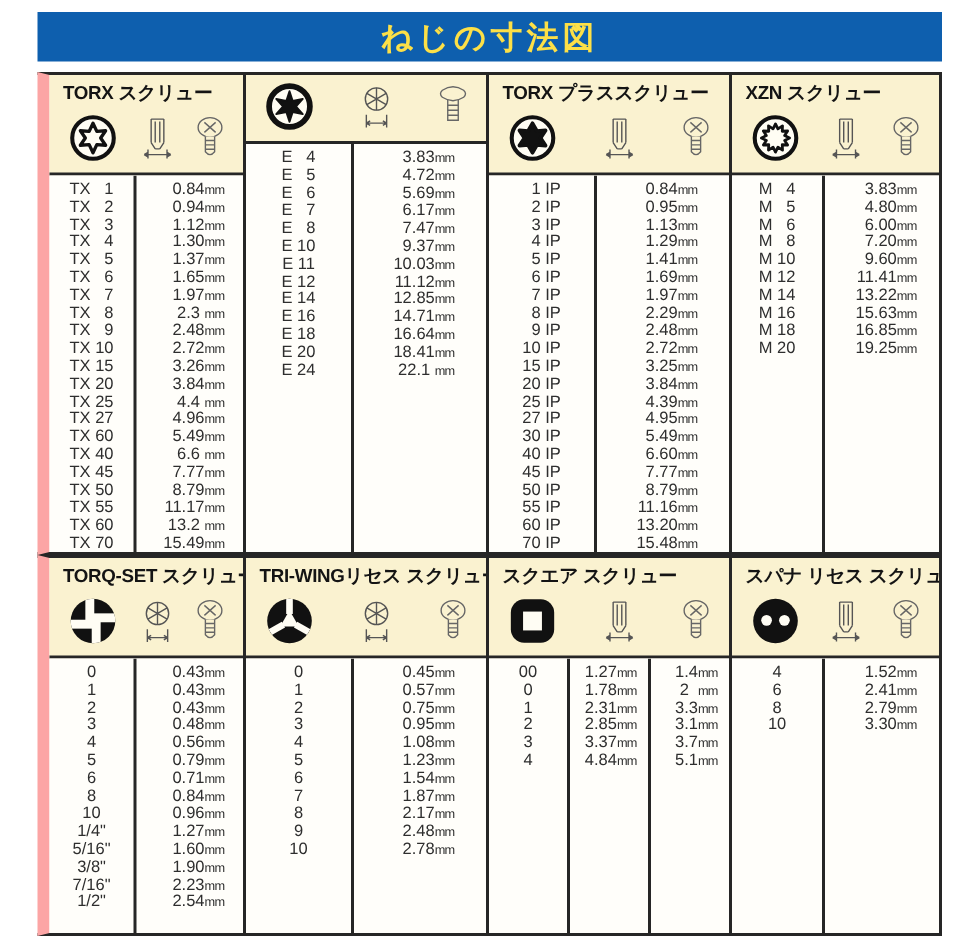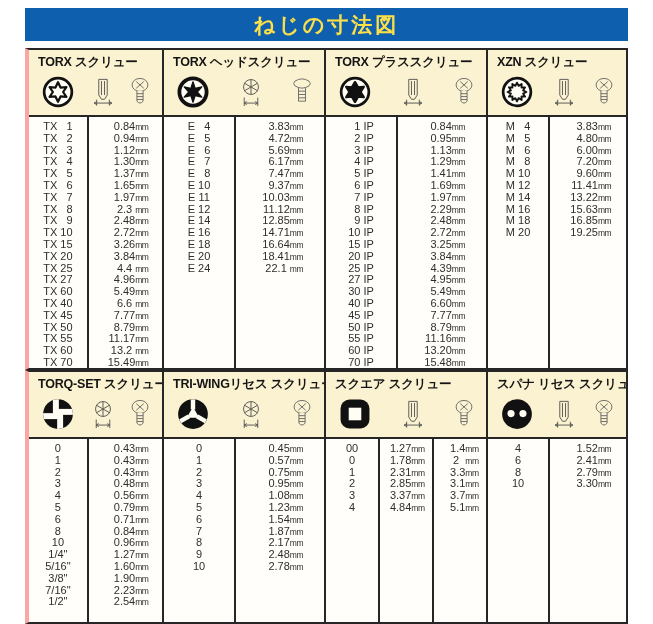--- a/index.html
+++ b/index.html
@@ -13,21 +13,21 @@
     background:var(--blue,#0e5fae);color:#fde047;
     font-weight:bold;font-size:21px;letter-spacing:3px;
     display:flex;align-items:center;justify-content:center;
   }
   .grid{margin:0 25px;}
   .prow{display:flex;}
   .panel{
     box-sizing:border-box;border:2px solid #262626;border-left:none;
     display:flex;flex-direction:column;background:#fffefa;
   }
-  .panel:first-child{border-left:4px solid #fca5a5;}
+  .panel:first-child{border-left:8px solid #fca5a5;}
   .prow-top .panel{height:322px;}
   .prow-bottom .panel{height:254px;}
   .p0{flex:0 0 139px;max-width:139px;}
   .p1{flex:0 0 162px;max-width:162px;}
   .p2{flex:0 0 162px;max-width:162px;}
   .p3{flex:0 0 140px;max-width:140px;}
   .phead{background:var(--cream,#faf2d0);border-bottom:2px solid #262626;}
   .ptitle{
     font-size:12.5px;font-weight:bold;color:#141414;
     padding:4px 4px 0 9px;height:17px;line-height:17px;
@@ -131,21 +131,20 @@
             <div class="cell"><span class="vinner"><span>7.77</span><span class="unit">mm</span></span></div>
             <div class="cell"><span class="vinner"><span>8.79</span><span class="unit">mm</span></span></div>
             <div class="cell"><span class="vinner"><span>11.17</span><span class="unit">mm</span></span></div>
             <div class="cell"><span class="vinner"><span>13.2 </span><span class="unit">mm</span></span></div>
             <div class="cell"><span class="vinner"><span>15.49</span><span class="unit">mm</span></span></div>
           </div>
         </div>
     </section>
     <section class="panel p1">
       <header class="phead">
-        <div class="ptitle">TORX ヘッドスクリュー</div>
         <div class="icons">
             <span class="icon">
               <svg viewBox="0 0 40 40" width="34" height="34">
                 <circle cx="20" cy="20" r="16" fill="#fffdf4" stroke="#111" stroke-width="4.5"></circle>
                 <polygon points="20,8 22.5,15.7 30.4,14 25,20 30.4,26 22.5,24.3 20,32 17.5,24.3 9.6,26 15,20 9.6,14 17.5,15.7" fill="#111" stroke="#111" stroke-width="1.5" stroke-linejoin="round"></polygon>
               </svg>
             </span>
             <span class="icon">
               <svg viewBox="0 0 26 36" width="22" height="31">
                 <g stroke="#555" stroke-width="1.1" fill="none">

